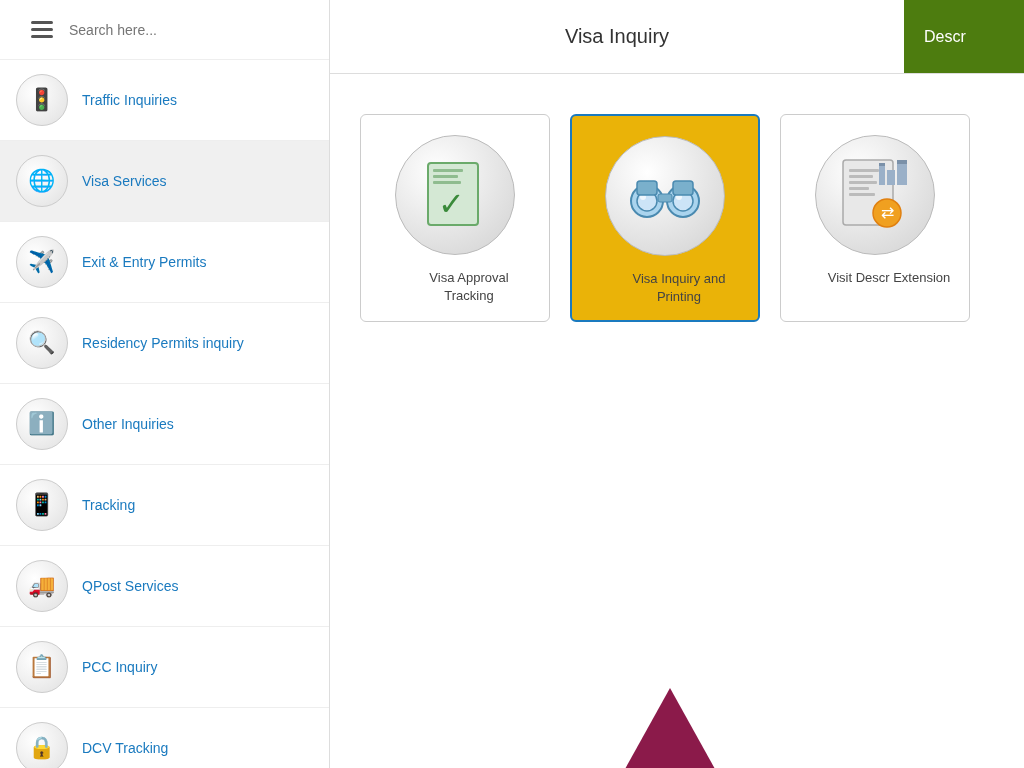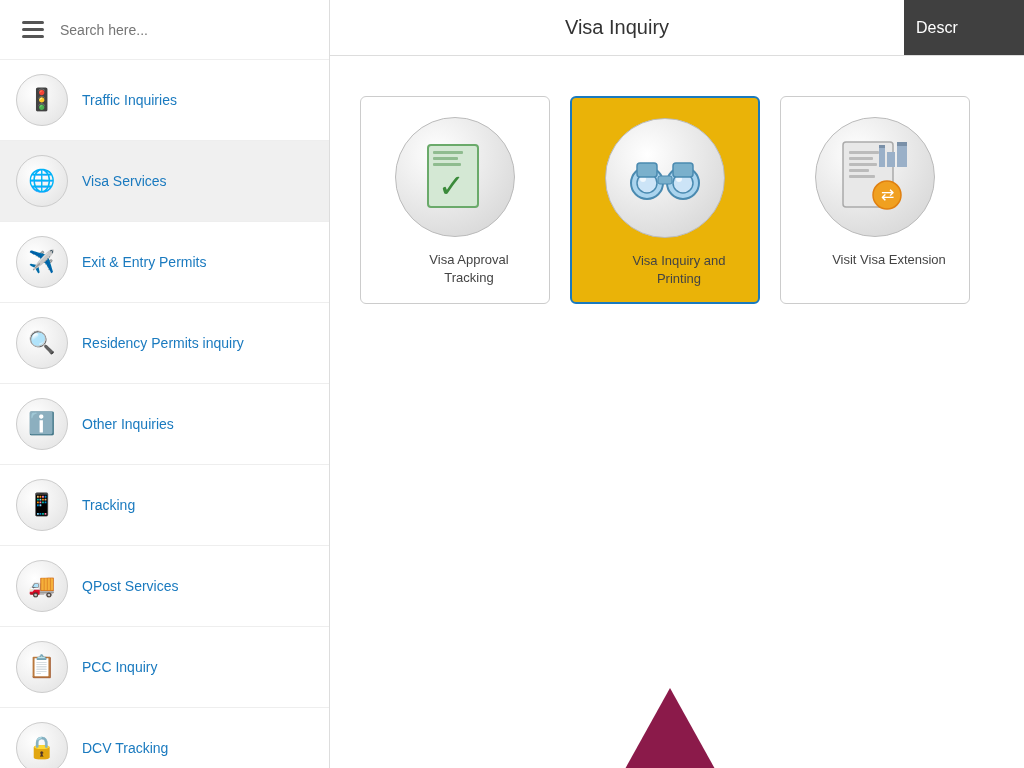--- a/index.html
+++ b/index.html
@@ -17,21 +17,21 @@
       width: 330px;
       flex-shrink: 0;
       background: #fff;
       border-right: 1px solid #ddd;
       overflow-y: auto;
     }
 
     .sidebar-header {
       display: flex;
       align-items: center;
-      padding: 0 18px;
+      padding: 0 27px;
       height: 60px;
       border-bottom: 1px solid #eee;
       gap: 12px;
     }
 
     .hamburger-icon {
       display: flex;
       flex-direction: column;
       gap: 4px;
       cursor: pointer;
@@ -91,37 +91,37 @@
       flex: 1;
       display: flex;
       flex-direction: column;
       background: #fff;
     }
 
     .content-header {
       display: flex;
       align-items: stretch;
       border-bottom: 1px solid #ddd;
-      height: 56px;
+      height: 74px;
     }
 
     .content-title {
       flex: 1;
       display: flex;
       align-items: center;
       justify-content: center;
       font-size: 20px;
       color: #333;
       font-weight: 400;
     }
 
     .descr-button {
-      background: #404040;
+      background: #4d7c0f;
       color: #fff;
-      padding: 0 12px;
+      padding: 0 20px;
       font-size: 16px;
       display: flex;
       align-items: center;
       cursor: pointer;
       border: none;
       min-width: 120px;
     }
 
     .content-body {
       flex: 1;
@@ -300,21 +300,21 @@
           <rect x="44" y="10" width="6" height="20" fill="#9ab0c8"></rect>
           <rect x="52" y="15" width="8" height="15" fill="#9ab0c8"></rect>
           <rect x="62" y="8" width="10" height="22" fill="#9ab0c8"></rect>
           <rect x="44" y="8" width="6" height="3" fill="#7a90a8"></rect>
           <rect x="62" y="5" width="10" height="4" fill="#7a90a8"></rect>
 
           <circle cx="52" cy="58" r="14" fill="#f0a020" stroke="#e08010" stroke-width="1.5"></circle>
           <text x="46" y="63" font-size="16" fill="#fff">⇄</text>
         </svg>
             </div>
-            <div class="card-label" style="white-space: pre-line;">Visit Visa Extension</div>
+            <div class="card-label" style="white-space: pre-line;">Visit Descr Extension</div>
           </div>
         </div>
 
       <div class="arrow-container">
         <svg class="arrow-svg" width="100" height="200" viewBox="0 0 100 200">
 
           <rect x="35" y="80" width="30" height="120" fill="#8B1A4A"></rect>
 
           <polygon points="50,0 100,90 0,90" fill="#8B1A4A"></polygon>
         </svg>

